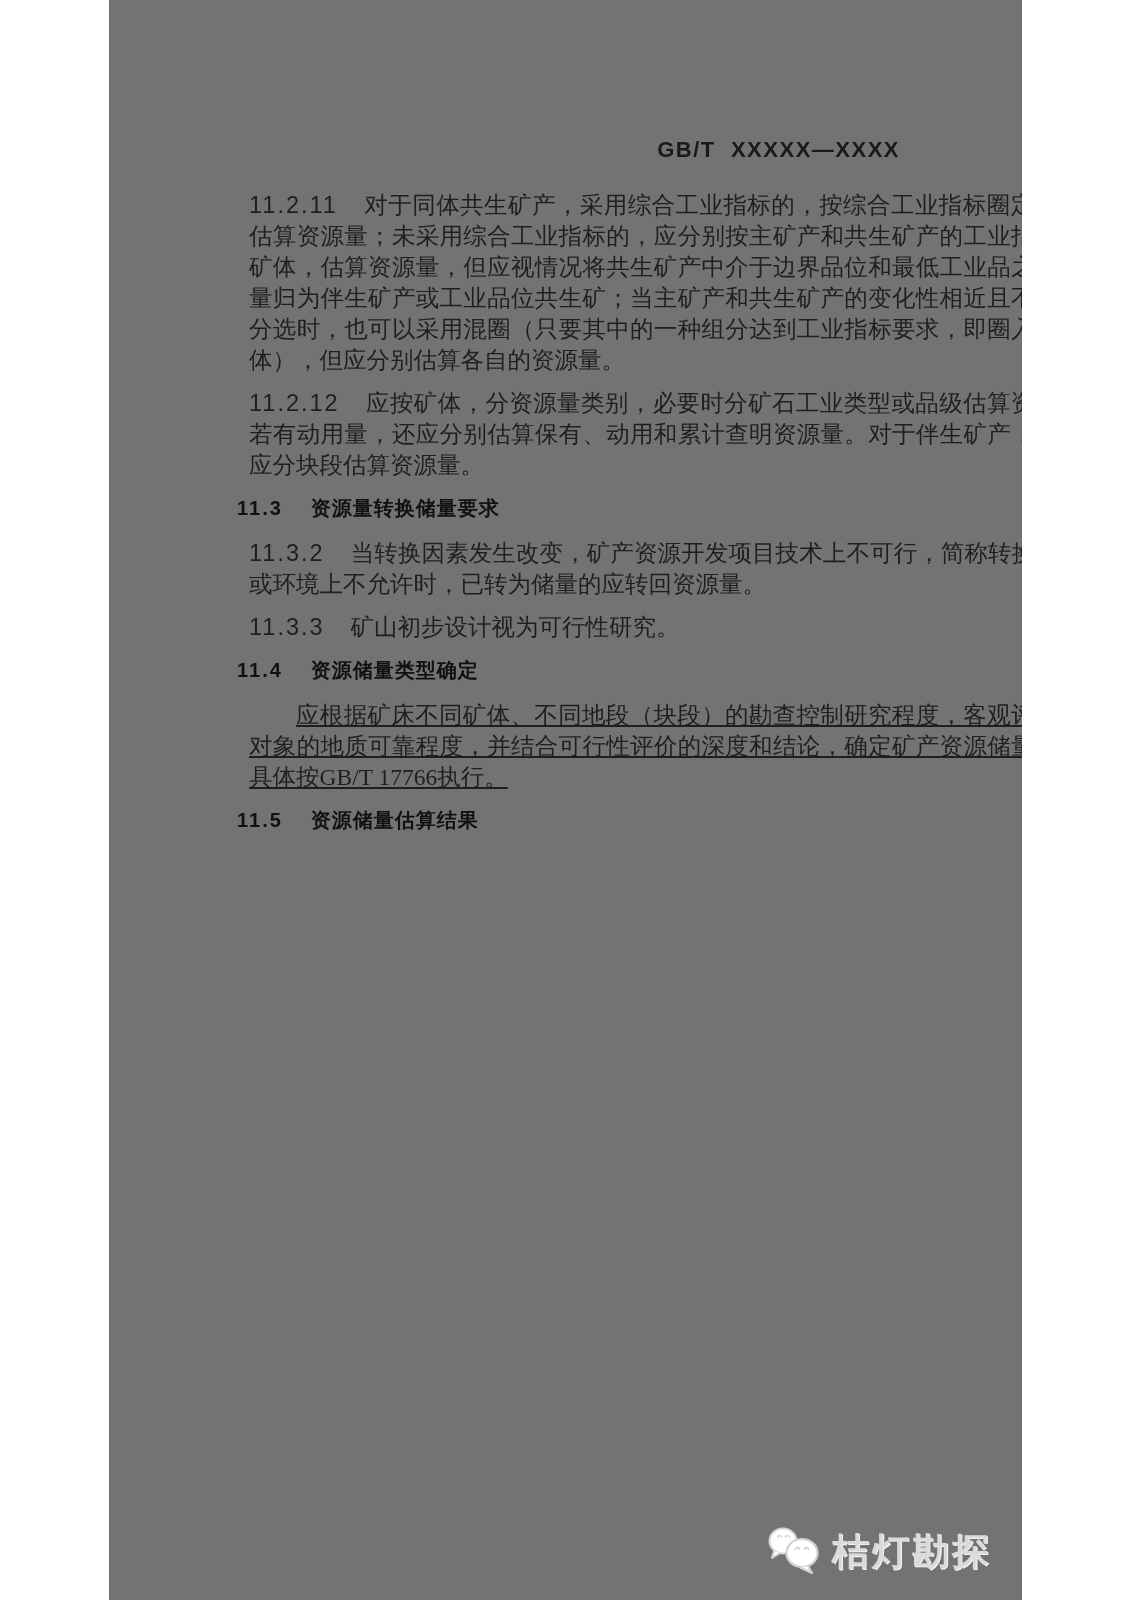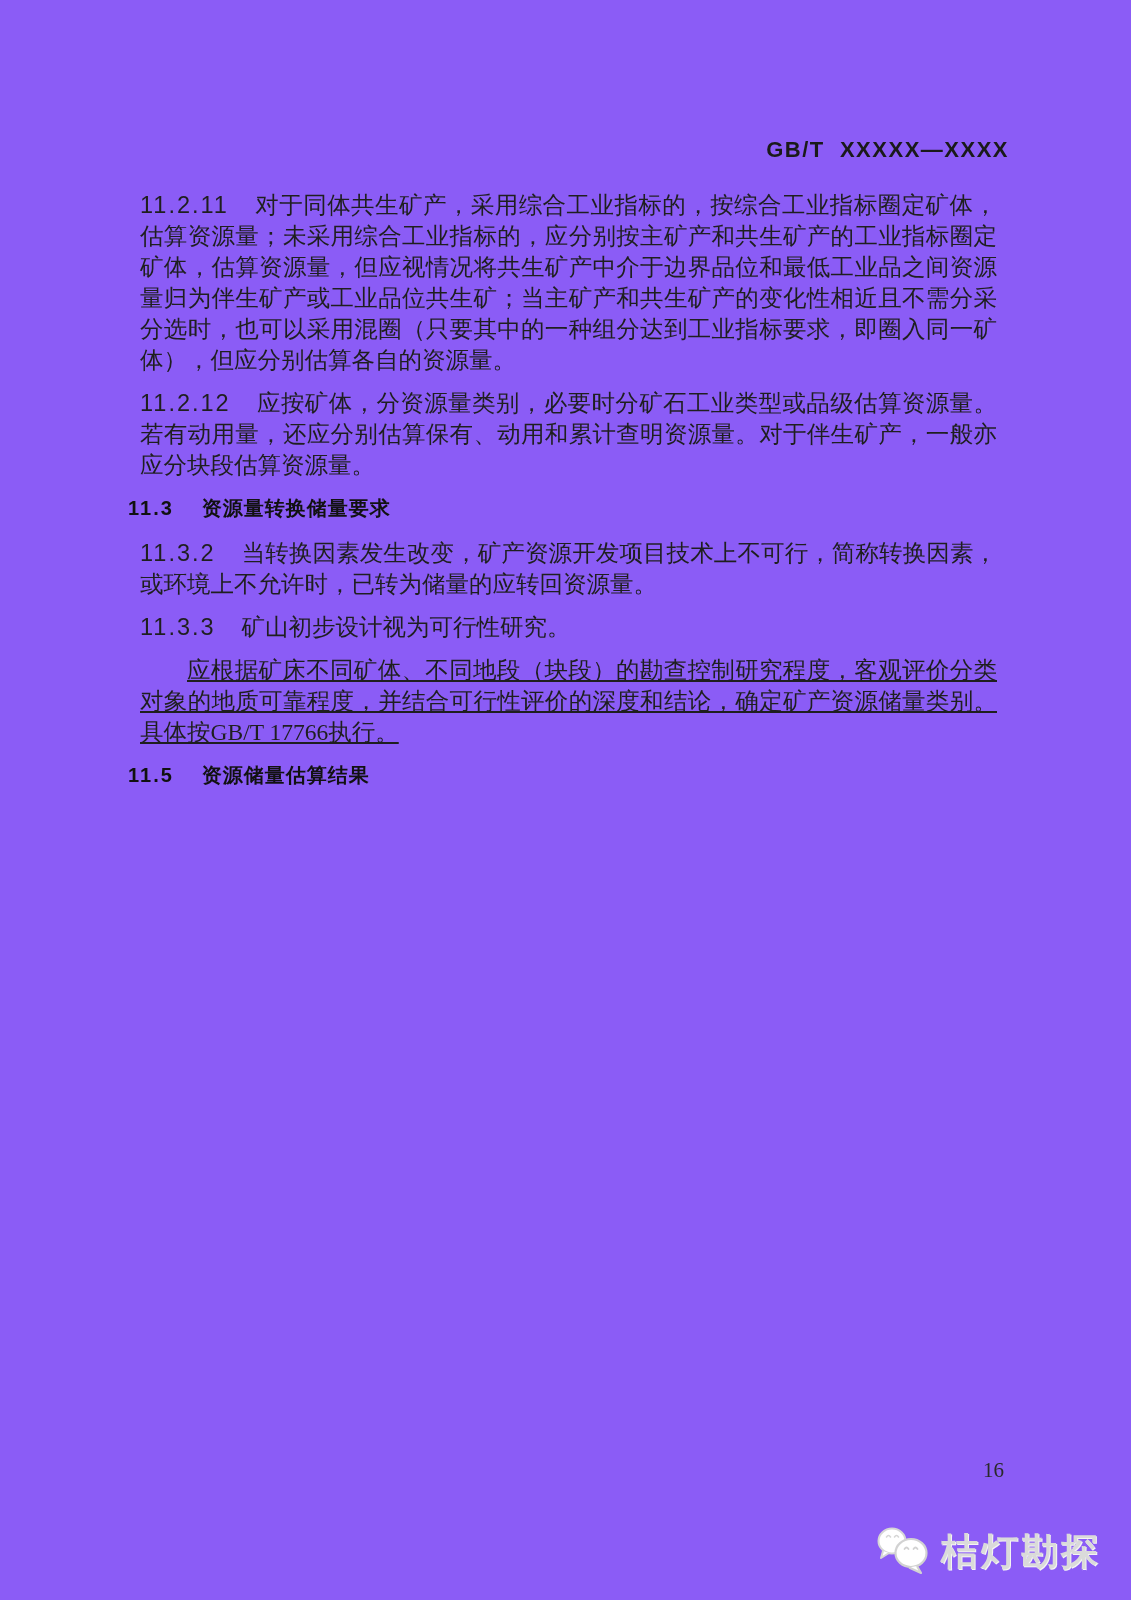--- a/index.html
+++ b/index.html
@@ -3,24 +3,24 @@
 <meta charset="utf-8">
 <title>GB/T Standard Page</title>
 <style>
   html, body {
     margin: 0;
     padding: 0;
     background: #ffffff;
   }
   .page {
     position: relative;
-    width: 1131px;
+    width: 913px;
     height: 1600px;
     margin: 0 auto;
-    background: #8b5cf6;
+    background: #737373;
     font-family: "Liberation Serif", serif;
     color: #1f1f1f;
     overflow: hidden;
   }
   .doc-header {
     position: absolute;
     top: 137px;
     right: 122px;
     font-family: "Liberation Sans", sans-serif;
     font-weight: 600;
@@ -112,20 +112,23 @@
 
 
     <p class="clause">
       <span class="clause-num">11.3.2</span><span>当转换因素发生改变，矿产资源开发项目技术上不可行，简称转换因素，或环境上不允许时，已转为储量的应转回资源量。</span>
     </p>
 
     <p class="clause">
       <span class="clause-num">11.3.3</span><span>矿山初步设计视为可行性研究。</span>
     </p>
 
+    <h2 class="sec-heading">
+      <span class="sec-num">11.4</span><span>资源储量类型确定</span>
+    </h2>
 
     <p class="para">应根据矿床不同矿体、不同地段（块段）的勘查控制研究程度，客观评价分类对象的地质可靠程度，并结合可行性评价的深度和结论，确定矿产资源储量类别。具体按GB/T 17766执行。</p>
 
     <h2 class="sec-heading">
       <span class="sec-num">11.5</span><span>资源储量估算结果</span>
     </h2>
 
 
   </div>
 

